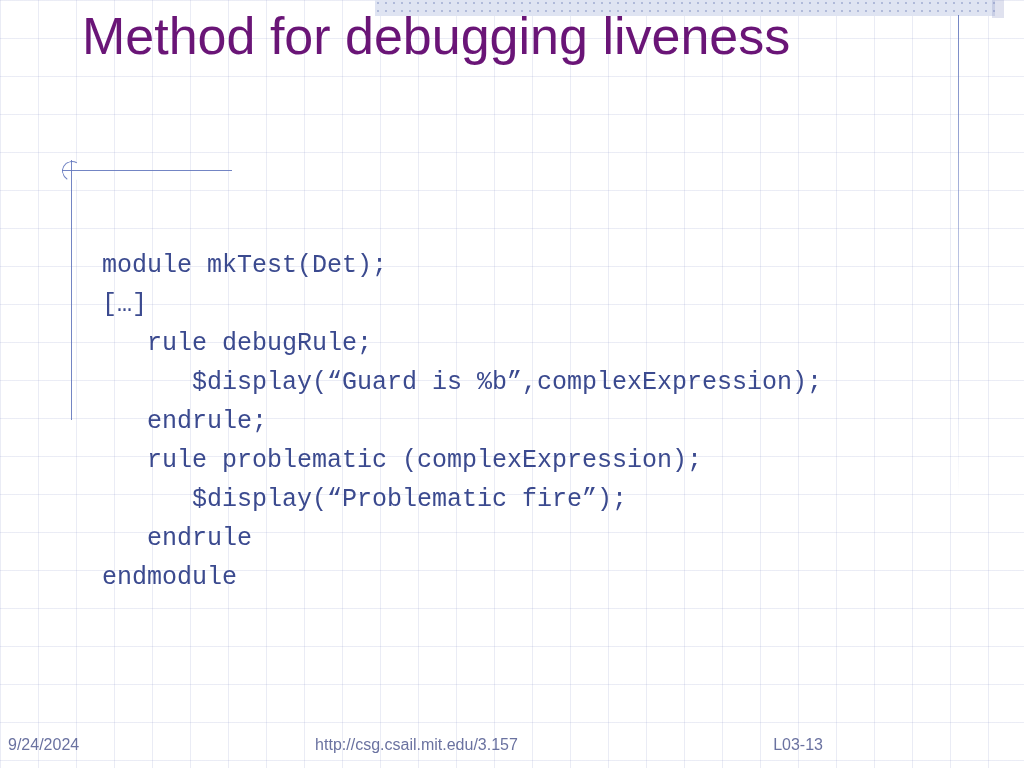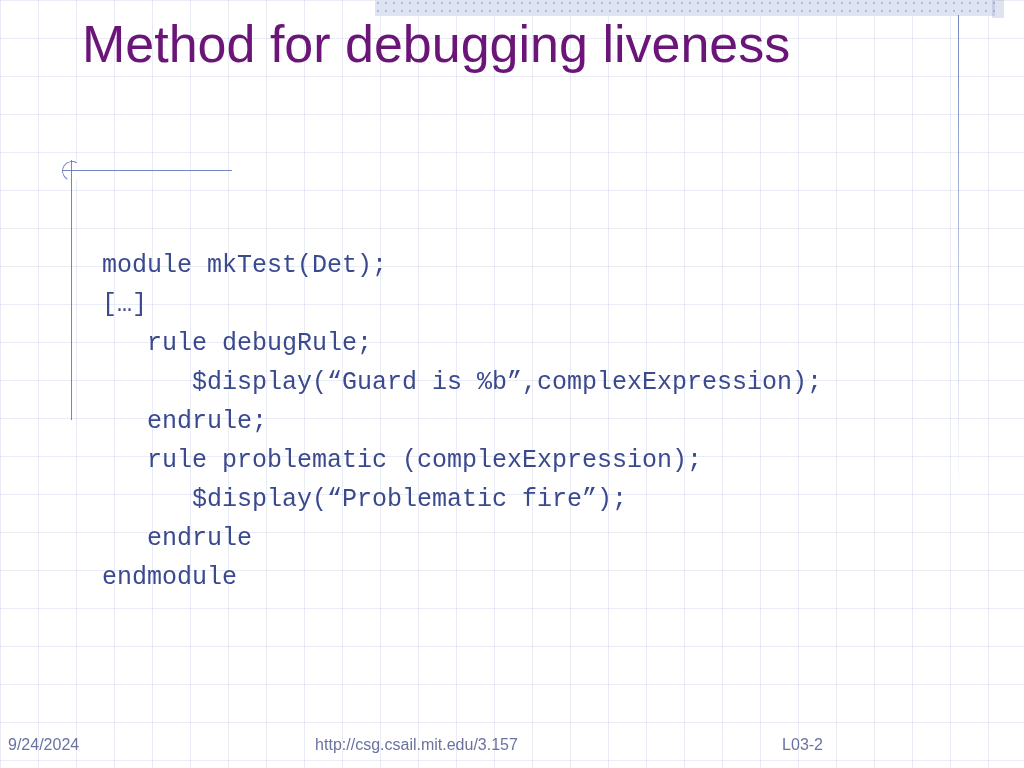--- a/index.html
+++ b/index.html
@@ -73,21 +73,21 @@
     height: 18px;
     border: 1px solid rgba(100,120,190,0.9);
     border-right-color: transparent;
     border-bottom-color: transparent;
     border-radius: 50%;
     transform: rotate(-15deg);
     background: #fff;
   }
   .title {
     position: absolute;
-    top: 12px;
+    top: 4px;
     left: 82px;
     width: 780px;
     color: #6a1577;
     font-size: 52px;
     line-height: 1.25;
     font-weight: 400;
   }
   .code {
     position: absolute;
     top: 222px;
@@ -133,15 +133,15 @@
       $display(“Guard is %b”,complexExpression);
    endrule;
    rule problematic (complexExpression);
       $display(“Problematic fire”);
    endrule
 endmodule</div>
 
   <div class="footer">
     <span class="date">9/24/2024</span>
     <span class="url">http://csg.csail.mit.edu/3.157</span>
-    <span class="pg">L03-2</span>
+    <span class="pg">L03-13</span>
   </div>
 </div>
 
 </body></html>

